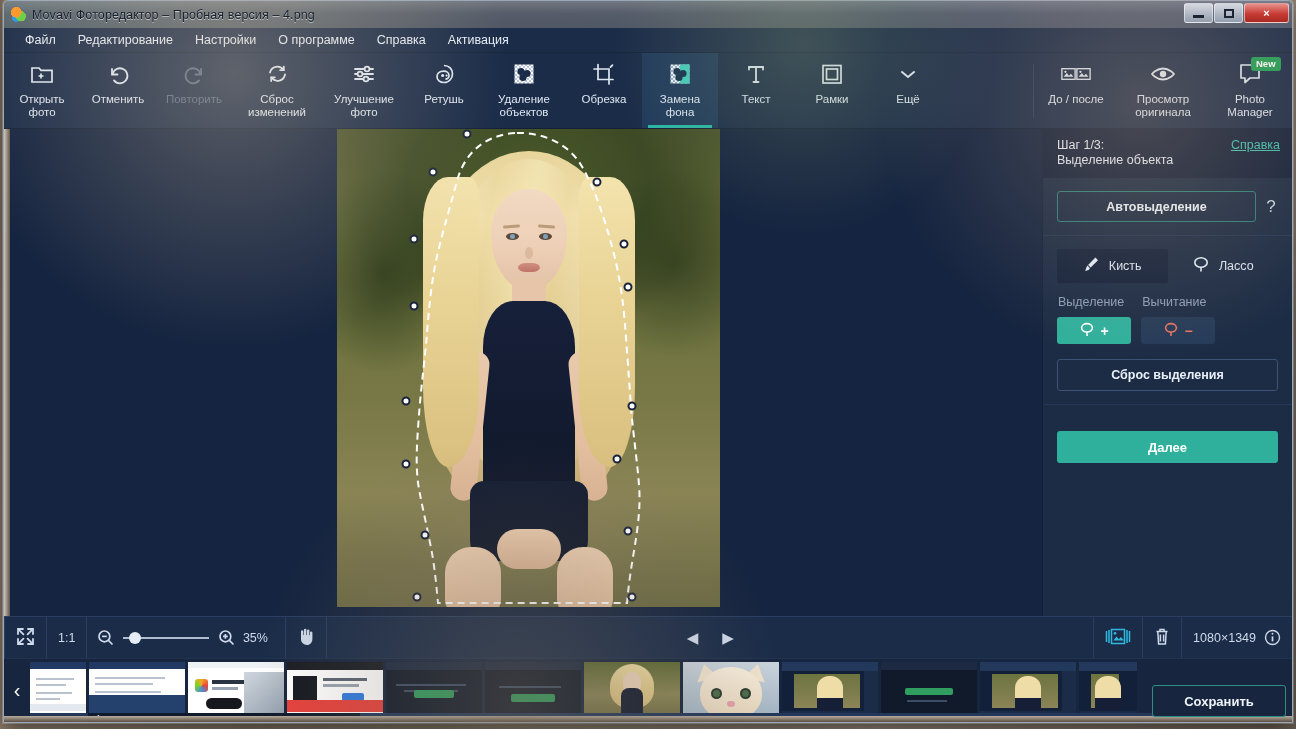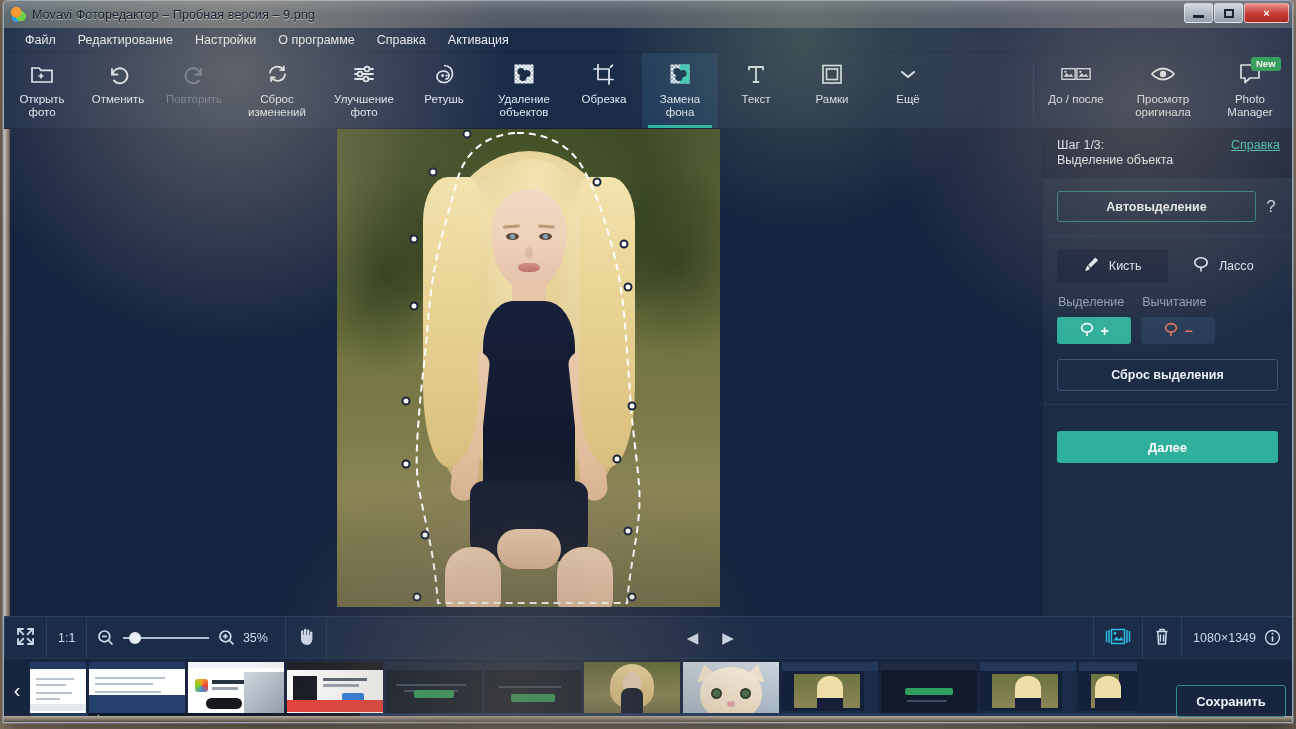--- a/index.html
+++ b/index.html
@@ -379,21 +379,21 @@
   #fs-scroll { position:absolute; left:26px; right:26px; bottom:0; height:9px; background:#22375a; }
   #fs-scroll .thumbbar { position:absolute; left:58px; width:272px; top:0; bottom:0; background:#0f1a2c; }
   #fs-scroll .lb,#fs-scroll .rb{position:absolute;top:0;bottom:0;width:16px;display:flex;align-items:center;justify-content:center;color:#cfdaea;font-size:8px;}
   #fs-scroll .lb{left:58px;} #fs-scroll .rb{right:26px;}
 
   
   #actions {
     position: absolute; right: 6px; bottom: 5px; display: flex; gap: 6px; z-index: 6;
   }
   .btn-save {
-    width: 110px; height: 32px; border: 1px solid #2f8f84; border-radius: 3px;
+    width: 134px; height: 32px; border: 1px solid #2f8f84; border-radius: 3px;
     background: #17253f; color: #eef4fa; font-size: 13px; font-weight: bold;
     font-family: inherit; cursor: pointer;
   }
   .btn-buy {
     width: 122px; height: 32px; border: none; border-radius: 3px;
     background: #f0ab19; color: #fff; font-size: 13px; font-weight: bold;
     font-family: inherit; cursor: pointer;
   }
 
   
@@ -403,21 +403,21 @@
   }
 </style>
 </head>
 <body>
 
 <div id="desktop">
   <div id="window">
 
     <div id="titlebar">
       <div class="tb-logo"></div>
-      <div class="tb-title">Movavi Фоторедактор – Пробная версия – 9.png</div>
+      <div class="tb-title">Movavi Фоторедактор – Пробная версия – 4.png</div>
       <div class="tb-buttons">
         <div class="tb-btn">
           <span class="tb-glyph-min"></span>
         </div>
         <div class="tb-btn">
           <span class="tb-glyph-max"></span>
         </div>
         <div class="tb-btn close">×</div>
       </div>
     </div>

